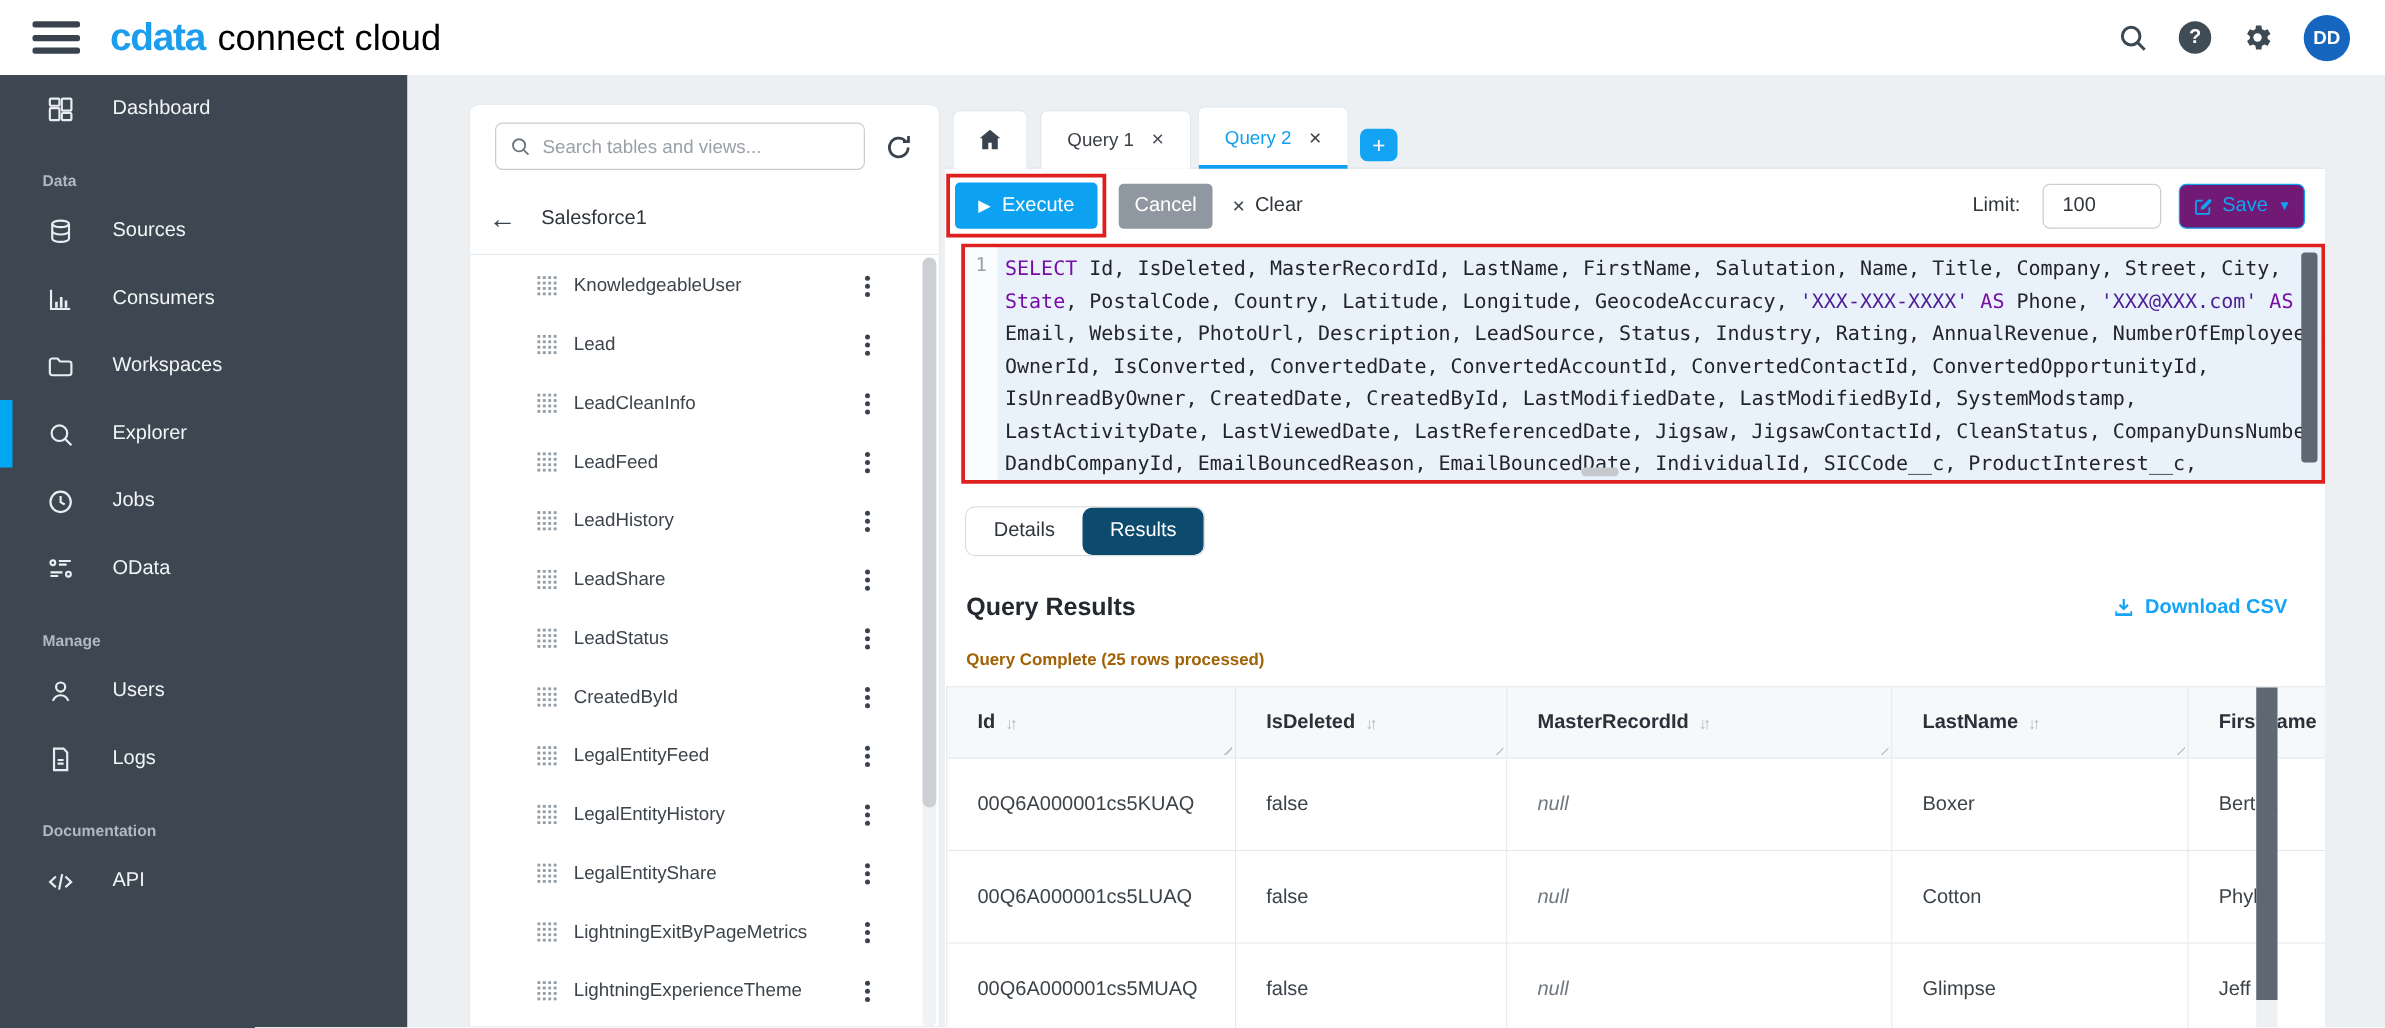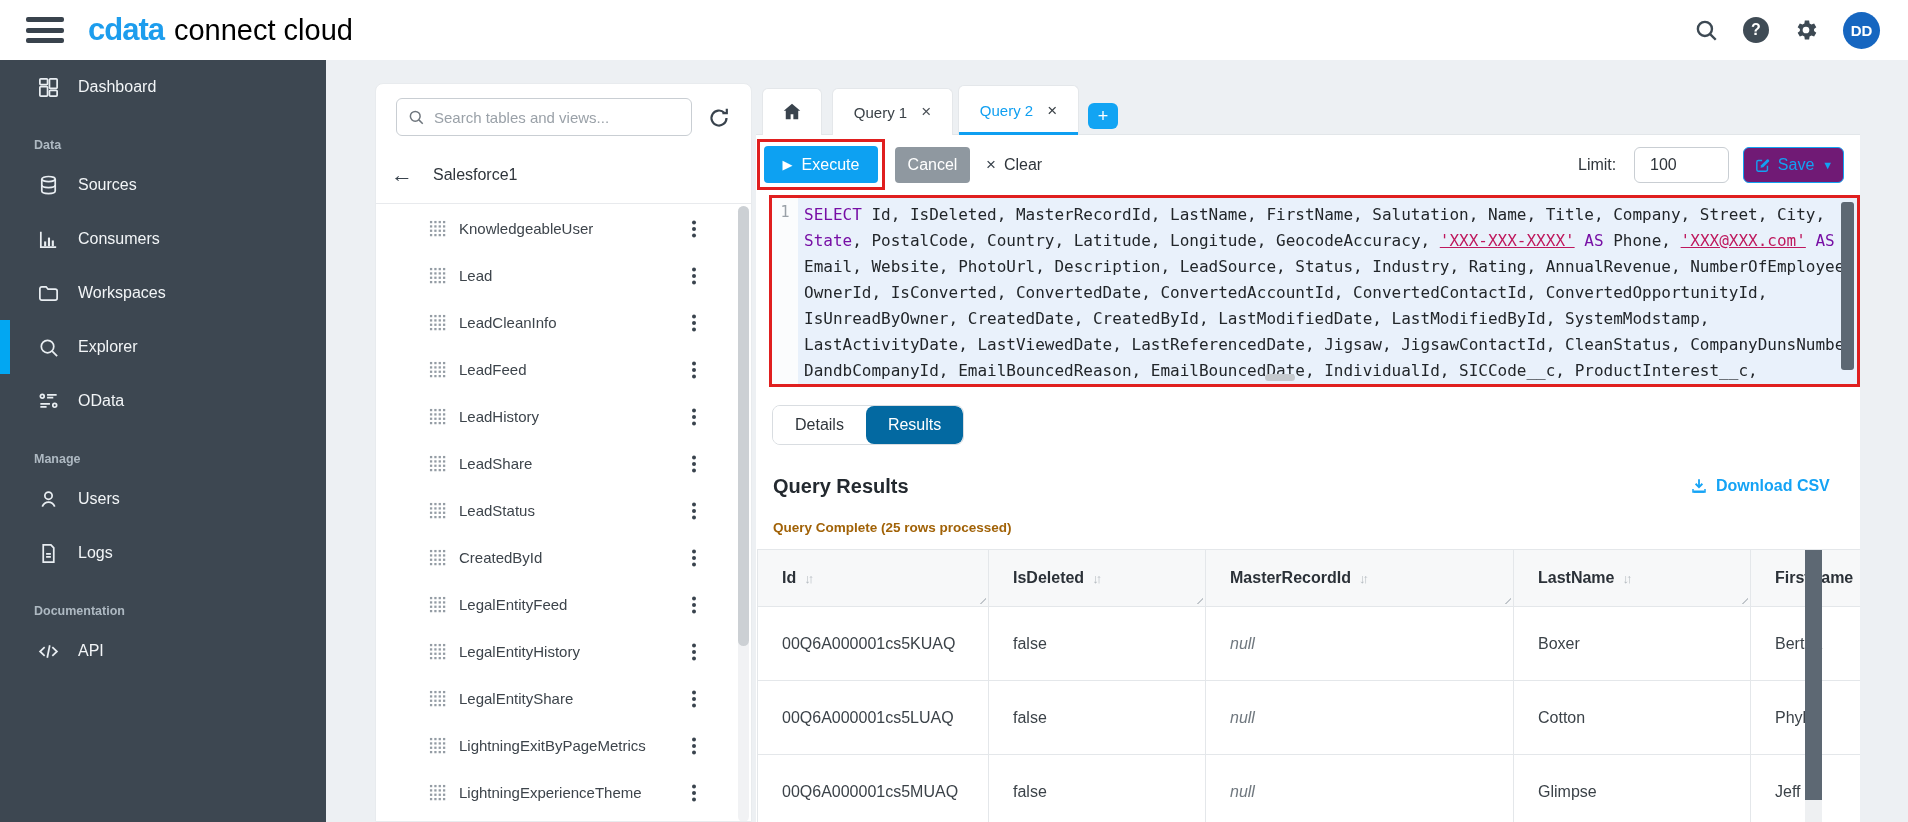--- a/index.html
+++ b/index.html
@@ -15,21 +15,21 @@
   .brand .suffix { font-size:29px; font-weight:300; color:#000000; letter-spacing:0px; }
   .hdr-icons { position:absolute; right:28px; top:0; height:60px; display:flex; align-items:center; gap:24px; }
   .hicon { width:26px; height:26px; color:#3d4953; cursor:pointer; display:flex; align-items:center; justify-content:center; }
   .hicon svg { width:26px; height:26px; }
   .help-circle { width:26px; height:26px; border-radius:50%; background:#3f4b55; color:#fff; font-size:16px; font-weight:700; display:flex; align-items:center; justify-content:center; cursor:pointer; }
   .avatar { width:37px; height:37px; border-radius:50%; background:#1666c0; color:#fff; font-size:15px; font-weight:700; display:flex; align-items:center; justify-content:center; cursor:pointer; }
 
   
   .sidebar { position:absolute; left:0; top:60px; width:326px; height:762px; background:#3d4751; overflow:hidden; }
   .sb-label { padding:24px 0 6px 34px; font-size:12.5px; font-weight:700; color:#aeb9c2; }
-  .sb-item { position:relative; height:54px; display:flex; align-items:center; padding-left:37px; gap:18px; color:#f2f5f7; font-size:16px; cursor:pointer; }
+  .sb-item { position:relative; height:54px; display:flex; align-items:center; padding-left:37px; gap:30px; color:#f2f5f7; font-size:16px; cursor:pointer; }
   .sb-item .icn { width:23px; height:23px; color:#e9eef2; flex:0 0 23px; }
   .sb-item .icn svg { width:23px; height:23px; }
   .sb-item.active::before { content:""; position:absolute; left:0; top:0; width:10px; height:54px; background:#02a7f2; }
 
   
   .content-bg { position:absolute; left:326px; top:60px; width:1582px; height:762px; background:#edf0f3; }
 
   
   .panel { position:absolute; left:375px; top:83px; width:377px; height:739px; background:#fff; border-radius:8px 8px 0 0; border:1px solid #e8ebee; overflow:hidden; }
   .panel-search { position:absolute; left:20px; top:14px; width:296px; height:38px; border:1px solid #c9ced3; border-radius:6px; display:flex; align-items:center; gap:9px; padding:0 10px; background:#fff; }
@@ -75,28 +75,28 @@
   .btn-save { position:absolute; left:1743px; top:147px; width:101px; height:36px; background:#701a75; border:1.5px solid #12a2f2; border-radius:6px; color:#12a2f2; font-size:16px; display:flex; align-items:center; justify-content:center; gap:7px; cursor:pointer; font-family:"Liberation Sans",sans-serif; }
   .btn-save svg { width:17px; height:17px; }
   .btn-save .chev { font-size:11px; margin-left:1px; }
 
   
   .editor-annot { position:absolute; left:769px; top:195px; width:1091px; height:192px; border:3px solid #e01f1f; background:#fff; }
   .editor { position:absolute; inset:0; display:flex; background:#e9f1fb; overflow:hidden; }
   .gutter { width:26px; background:#fbfcfd; color:#9aa1a8; font-family:"DejaVu Sans Mono",monospace; font-size:15px; text-align:center; padding-top:5px; flex:0 0 26px; }
   .code { flex:1 1 auto; padding:4px 8px 0 6px; font-family:"DejaVu Sans Mono",monospace; font-size:16px; line-height:26px; color:#22262a; white-space:pre; overflow:hidden; }
   .code .kw { color:#770fa5; }
-  .code .str { color:#be185d;text-decoration:underline; }
+  .code .str { color:#4c1d95; }
   .ed-vscroll { position:absolute; right:3px; top:4px; width:13px; height:168px; background:#5d6873; border-radius:3px; }
   .ed-hscroll { position:absolute; left:493px; bottom:3px; width:30px; height:7px; background:#c5c9ce; border-radius:4px; }
 
   
   .seg-group { position:absolute; left:772px; top:405px; height:40px; display:flex; border:1px solid #d9dde1; border-radius:8px; overflow:hidden; }
   .seg { min-width:86px; padding:0 22px; display:flex; align-items:center; justify-content:center; font-size:16px; color:#2f353b; background:#fff; cursor:pointer; }
-  .seg.active { background:#0369a1; color:#fff; border-radius:8px; }
+  .seg.active { background:#0c4a6e; color:#fff; border-radius:8px; }
 
   
   .qr-title { position:absolute; left:773px; top:475px; font-size:20px; font-weight:700; color:#23292f; }
   .download { position:absolute; left:1690px; top:477px; display:flex; align-items:center; gap:8px; color:#15a3f5; font-size:16px; font-weight:700; cursor:pointer; }
   .download svg { width:18px; height:18px; }
   .qr-status { position:absolute; left:773px; top:520px; font-size:13.5px; font-weight:700; color:#a16207; }
 
   
   .rtable { position:absolute; left:757px; top:549px; width:1103px; height:273px; overflow:hidden; border-top:1px solid #e4e7ea; border-left:1px solid #e4e7ea; }
   .rrow { display:flex; }
@@ -175,20 +175,27 @@
             <path d="M3 7a2 2 0 0 1 2-2h4.5l2 2.5H19a2 2 0 0 1 2 2V17a2 2 0 0 1-2 2H5a2 2 0 0 1-2-2z"></path>
           </svg></span>
         <span>Workspaces</span>
       </div>
       <div class="sb-item active">
         <span class="icn"><svg viewBox="0 0 24 24" fill="none" stroke="currentColor" stroke-width="1.8">
             <circle cx="11" cy="11" r="6.5"></circle>
             <path d="M15.8 15.8 21 21"></path>
           </svg></span>
         <span>Explorer</span>
+      </div>
+      <div class="sb-item">
+        <span class="icn"><svg viewBox="0 0 24 24" fill="none" stroke="currentColor" stroke-width="1.8">
+            <circle cx="12" cy="12" r="8.5"></circle>
+            <path d="M12 7v5.2l3.4 2"></path>
+          </svg></span>
+        <span>Jobs</span>
       </div>
       <div class="sb-item">
         <span class="icn"><svg viewBox="0 0 24 24" fill="none" stroke="currentColor" stroke-width="1.8">
             <circle cx="5.5" cy="6.5" r="2"></circle>
             <path d="M10.5 5h10M10.5 8h6.5"></path>
             <path d="M3.5 14.5h10M3.5 17.5h6.5"></path>
             <circle cx="18.5" cy="16" r="2"></circle>
           </svg></span>
         <span>OData</span>
       </div>

